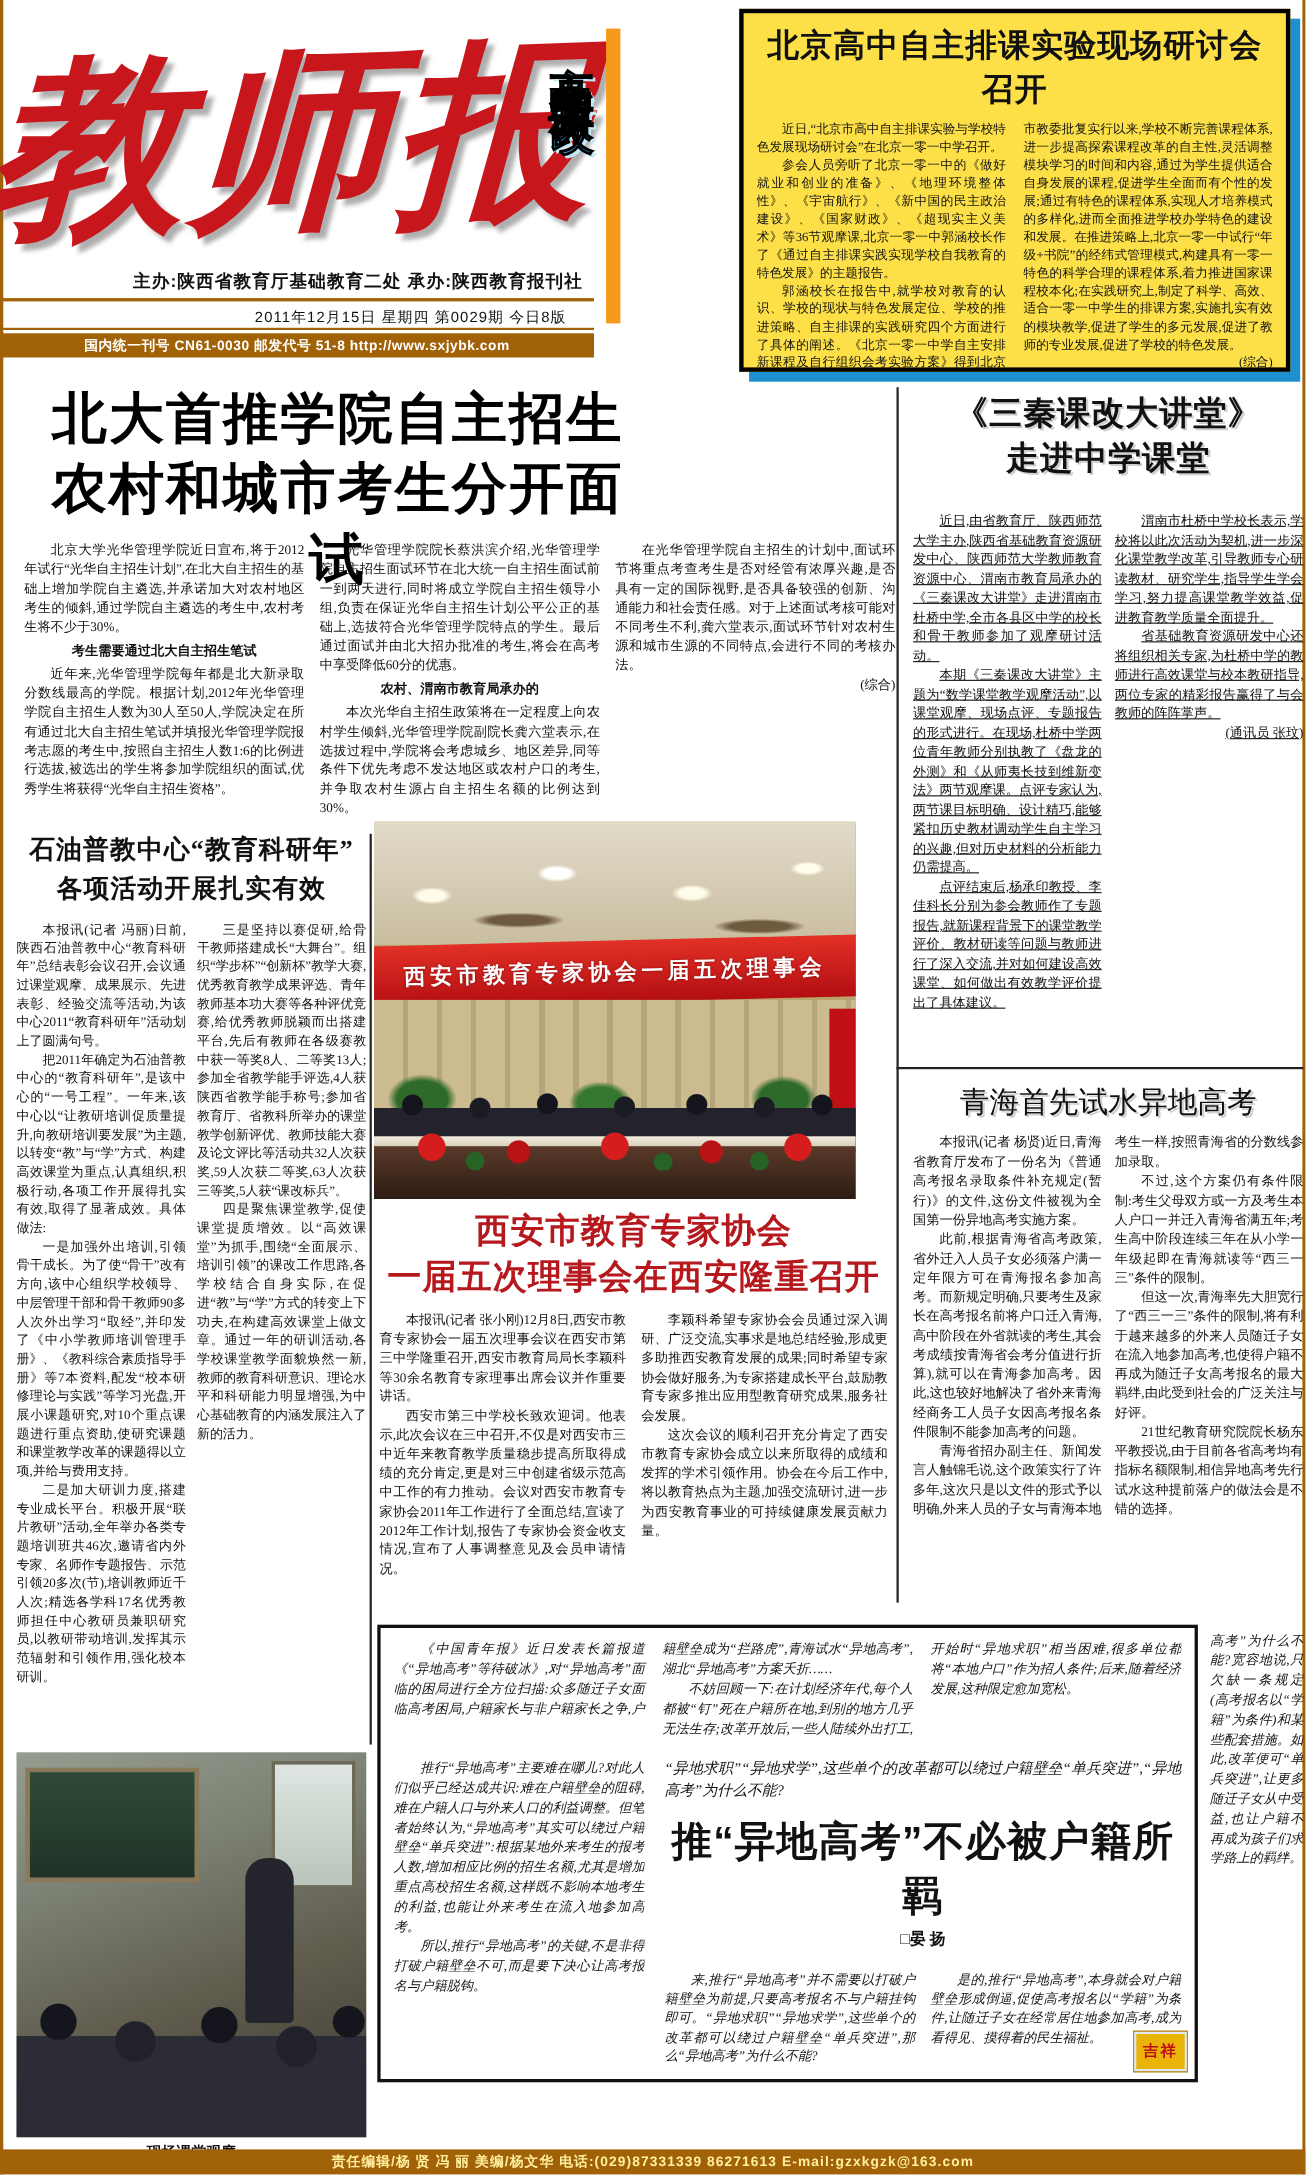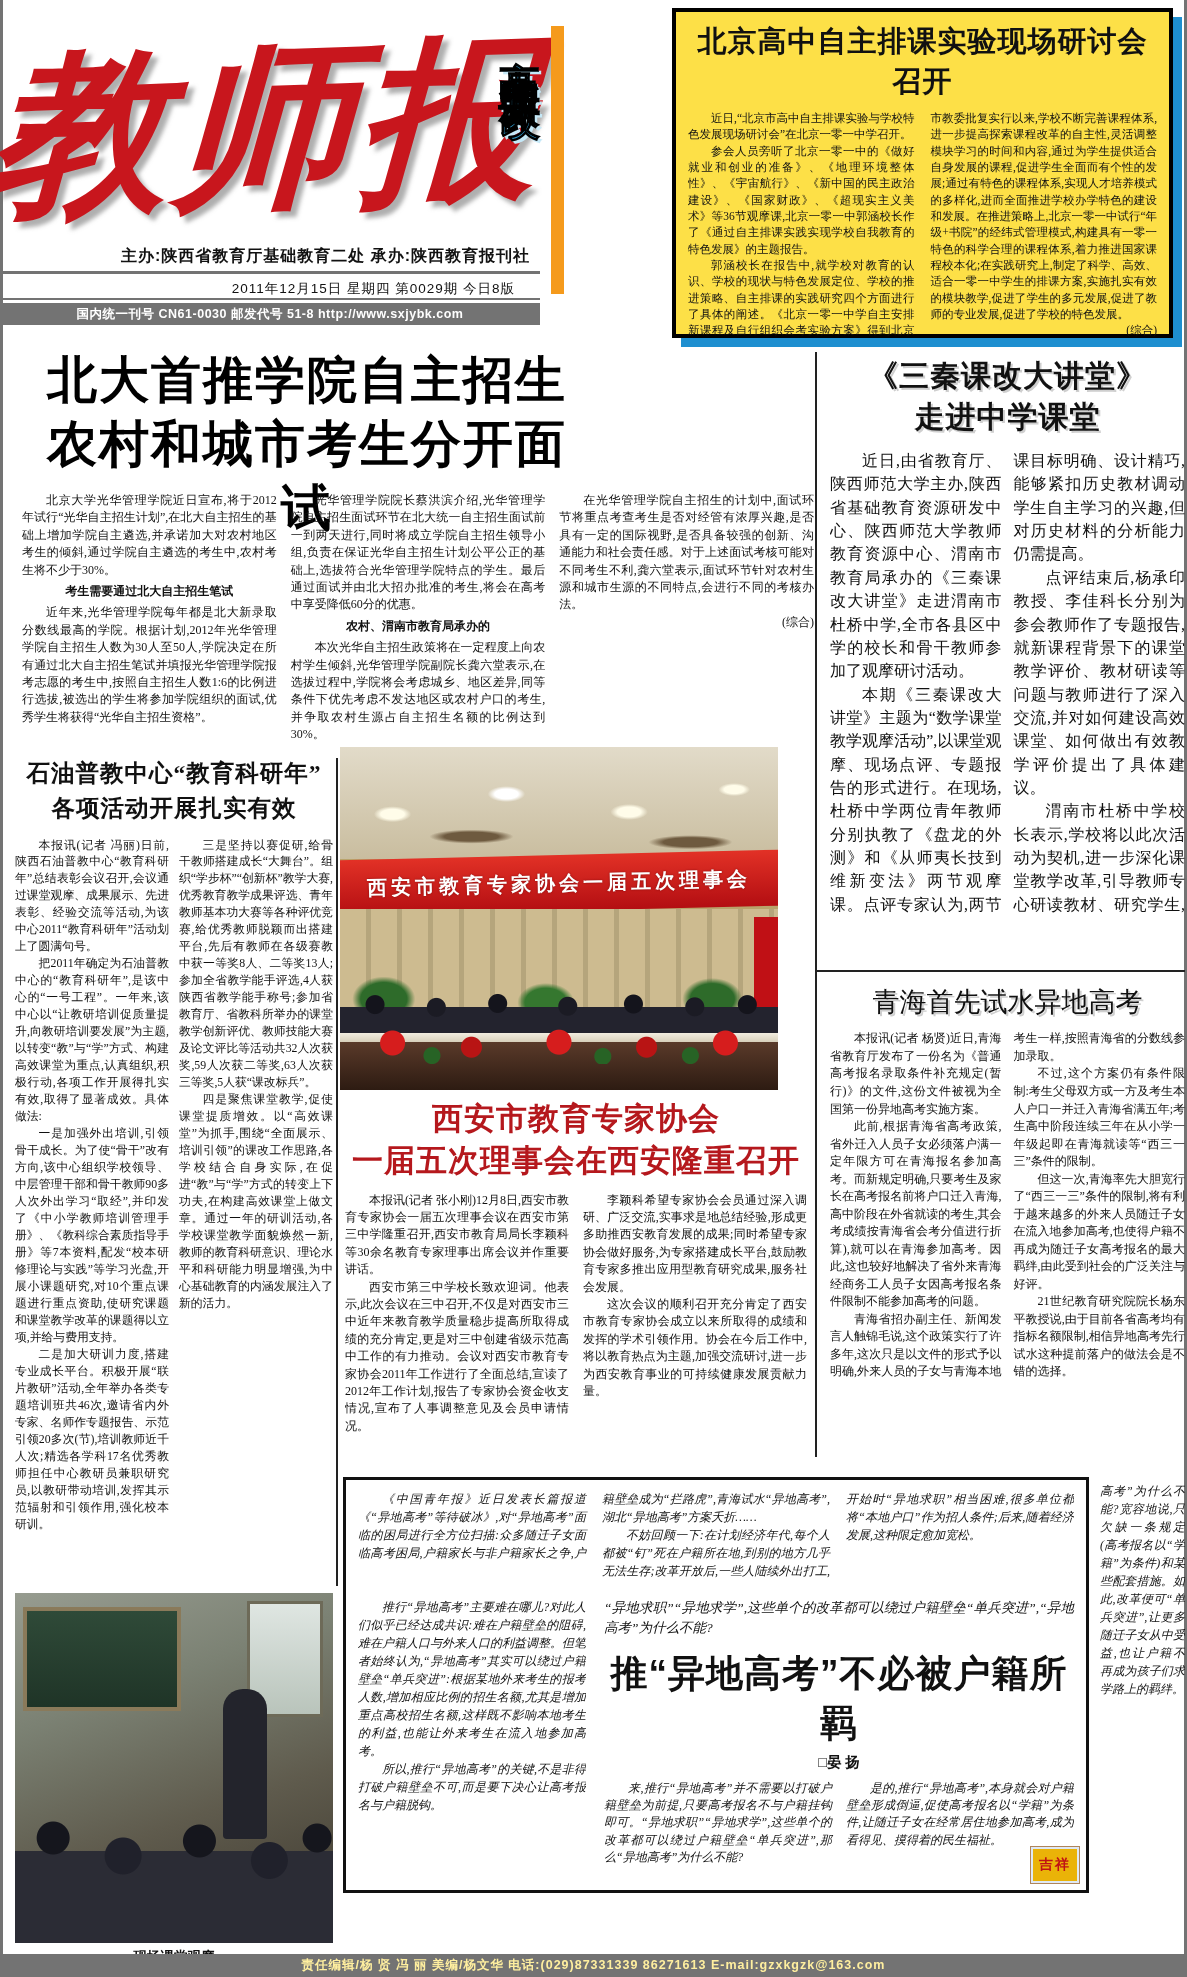--- a/index.html
+++ b/index.html
@@ -1,19 +1,19 @@
 <!DOCTYPE html>
 <html><head>
 <meta charset="utf-8">
 <style>
   html,body{margin:0;padding:0;background:#e8e8e8;}
   .page{position:relative;width:1187px;height:1977px;background:#ffffff;margin:0 auto;overflow:hidden;
         font-family:"Liberation Serif",serif;color:#111;}
   .abs{position:absolute;}
-  .blue{background:#737373;}
+  .blue{background:#a16207;}
   
   .masthead-title{left:26px;top:10px;width:480px;height:235px;display:flex;align-items:center;justify-content:center;
       font-size:178px;line-height:1;font-weight:bold;font-style:italic;color:#c8161d;letter-spacing:6px;
       transform:rotate(-2deg) skewX(-4deg);text-shadow:6px 6px 4px rgba(110,110,110,.55);white-space:nowrap;}
   .org-line{left:10px;top:246px;width:520px;text-align:right;font-weight:bold;font-size:16px;
       font-family:"Liberation Sans",sans-serif;letter-spacing:1px;}
   .rule{height:3px;}
   .date-line{left:10px;top:280px;width:505px;text-align:right;font-size:13.5px;font-family:"Liberation Sans",sans-serif;letter-spacing:1px;}
   .info-bar{left:0;top:303px;width:540px;height:22px;display:flex;align-items:center;justify-content:center;
       color:#fff;font-weight:bold;font-size:12.5px;font-family:"Liberation Sans",sans-serif;letter-spacing:.5px;}
@@ -39,21 +39,21 @@
   .main-body{left:22px;top:492px;width:792px;height:252px;column-count:3;column-gap:14px;
       font-size:12px;line-height:1.45;text-align:justify;overflow:hidden;column-fill:auto;}
   .subhead{font-weight:bold;text-align:center;text-indent:0;margin:4px 0;font-family:"Liberation Sans",sans-serif;}
   
   .vline{width:2px;background:#222;}
   .hline{height:2px;background:#222;}
   
   .sanqin{left:830px;top:356px;width:355px;}
   .col-title{text-align:center;font-family:"Liberation Sans",sans-serif;font-weight:bold;
       font-size:30px;line-height:1.35;letter-spacing:1px;text-shadow:2px 2px 0 #cfcfcf;}
-  .sanqin-body{column-count:2;column-gap:12px;height:478px;font-size:16px;line-height:1.46;margin-top:12px;}
+  .sanqin-body{column-count:2;column-gap:12px;height:478px;font-size:12px;line-height:1.46;margin-top:28px;text-decoration:underline;}
   
   .qinghai{left:830px;top:984px;width:355px;}
   .q-title{text-align:center;font-family:"Liberation Sans",sans-serif;font-weight:normal;font-size:27px;
       line-height:1.35;text-shadow:2px 2px 0 #cfcfcf;}
   .qinghai-body{column-count:2;column-gap:12px;height:362px;font-size:12px;line-height:1.46;margin-top:10px;}
   
   .left-art{left:15px;top:756px;width:318px;}
   .l-title{text-align:center;font-weight:bold;font-size:23.5px;line-height:1.5;letter-spacing:1px;}
   .left-body{column-count:2;column-gap:10px;height:700px;font-size:11.8px;line-height:1.44;margin-top:10px;}
   
@@ -109,21 +109,21 @@
   .bottom-box{left:343px;top:1477px;width:746px;height:416px;border:3px solid #111;box-sizing:border-box;
       padding:10px 12px;background:#fff;}
   .kaiti{font-style:italic;}
   .bb-top{column-count:3;column-gap:16px;height:100px;font-size:12px;line-height:1.5;text-align:justify;overflow:hidden;column-fill:auto;}
   .bb-row{display:flex;margin-top:8px;height:278px;}
   .bb-left{width:228px;font-size:12px;line-height:1.5;text-align:justify;overflow:hidden;}
   .bb-right{flex:1;padding-left:18px;display:flex;flex-direction:column;}
   .bb-quote{font-size:13.5px;line-height:1.5;text-align:justify;}
   .bb-title{font-family:"Liberation Sans",sans-serif;font-weight:bold;font-size:37px;text-align:center;
       letter-spacing:1px;margin:10px 0 4px 0;}
-  .bb-author{text-align:center;font-size:14.5px;font-weight:bold;margin-bottom:8px;}
+  .bb-author{text-align:center;font-size:14.5px;font-weight:bold;margin-bottom:20px;}
   .bb-bottom{column-count:2;column-gap:14px;flex:1;font-size:12px;line-height:1.45;text-align:justify;overflow:hidden;}
   .stamp{position:absolute;right:6px;bottom:6px;width:48px;height:36px;border:1px solid #b0855a;
       background:#eab308;display:flex;align-items:center;justify-content:center;
       color:#c01015;font-weight:bold;font-size:14px;letter-spacing:2px;box-shadow:inset 0 0 0 2px #dfe9f5;}
   
   .side-col{left:1100px;top:1482px;width:85px;height:420px;font-size:12px;line-height:1.5;
       text-align:justify;overflow:hidden;}
   
   .left-photo{left:15px;top:1593px;width:318px;height:350px;overflow:hidden;
      background:linear-gradient(160deg,#979c90 0%,#7b8173 30%,#5f5b4d 62%,#3c372d 100%);}

